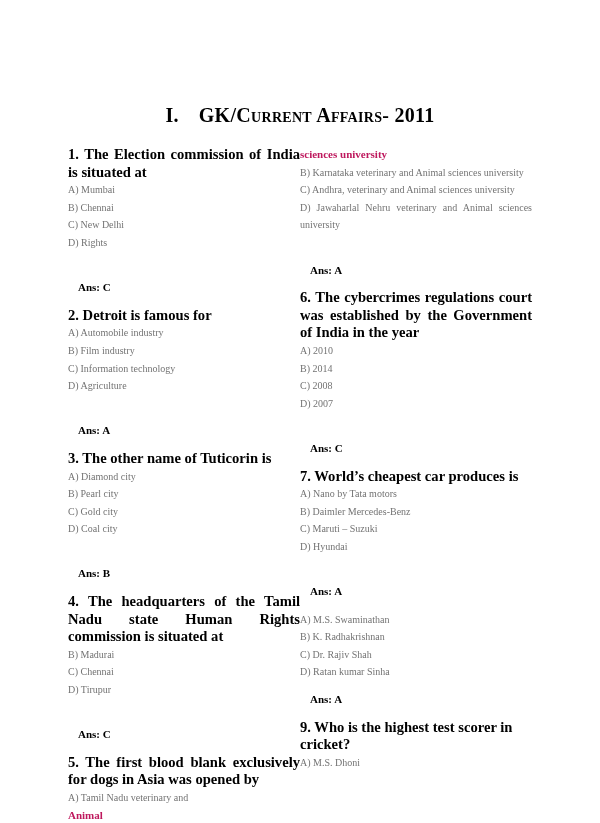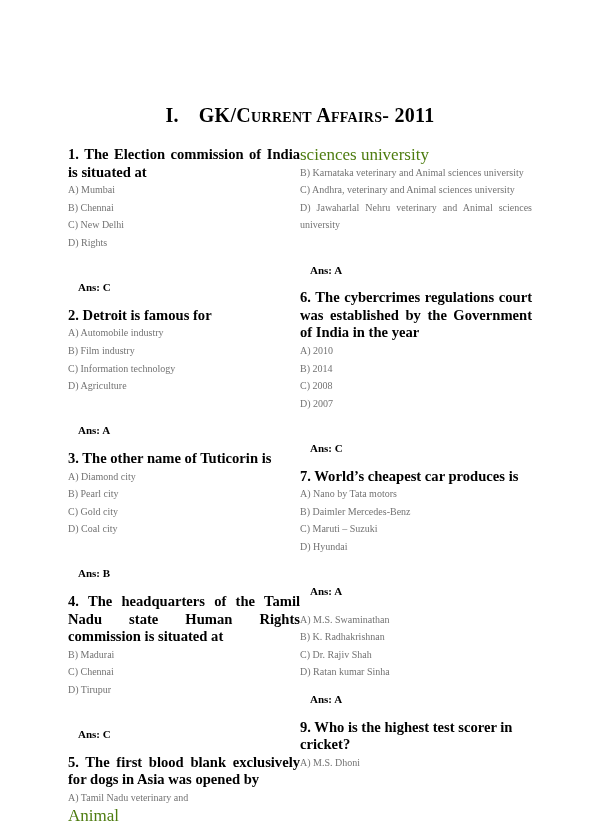--- a/index.html
+++ b/index.html
@@ -80,26 +80,26 @@
     font-weight: bold;
     font-size: 11px;
     line-height: 17.6px;
     margin: 10px;
     color: #000000;
   }
   .spacer {
     height: 17.6px;
   }
   .carry {
-    font-weight: normal;
-    font-size: 17px;
+    font-weight: bold;
+    font-size: 11px;
     line-height: 17.6px;
     text-align: left;
     margin: 0;
-    color: #4d7c0f;
+    color: #be185d;
   }
 </style>
 </head>
 <body>
 
 <div class="page">
 
   <h1 class="doc-title">
     <span class="numeral">I.</span><span>GK/Current Affairs- 2011</span>
   </h1>

